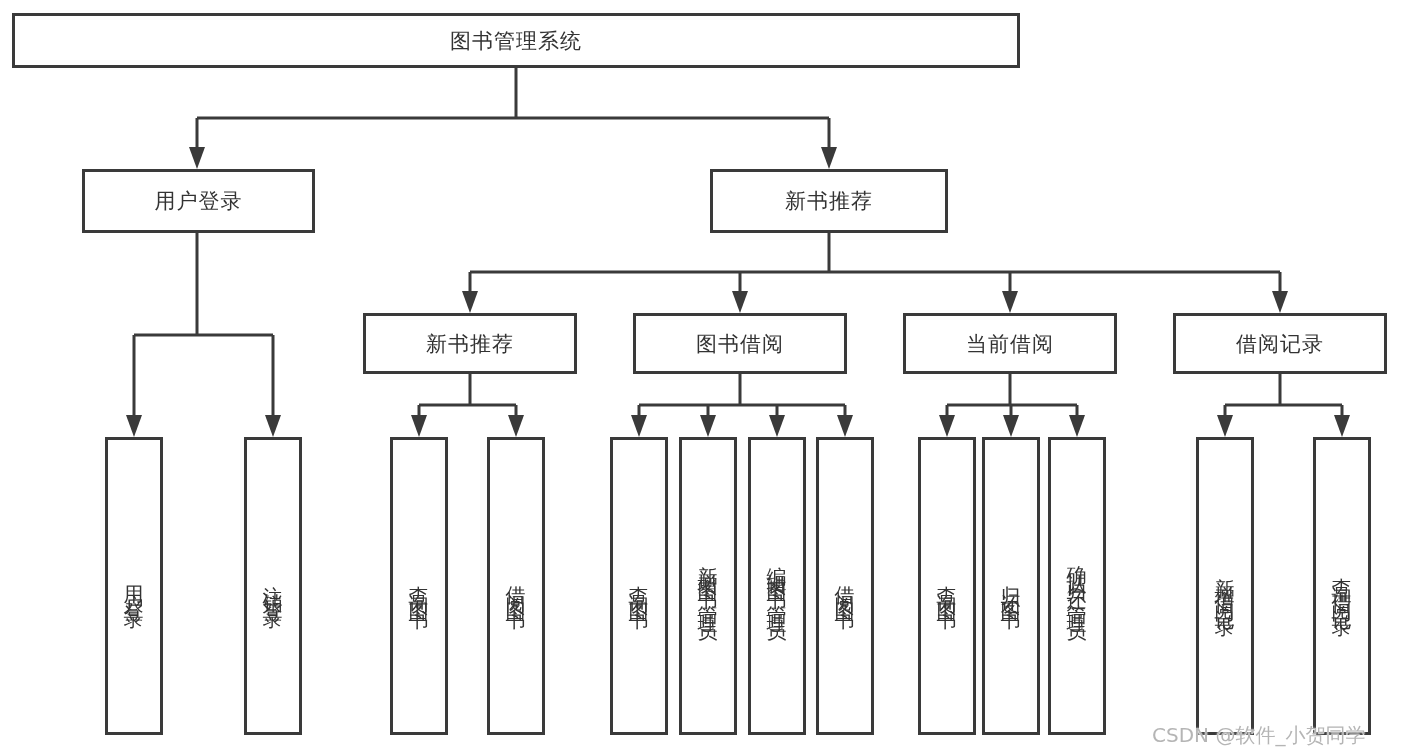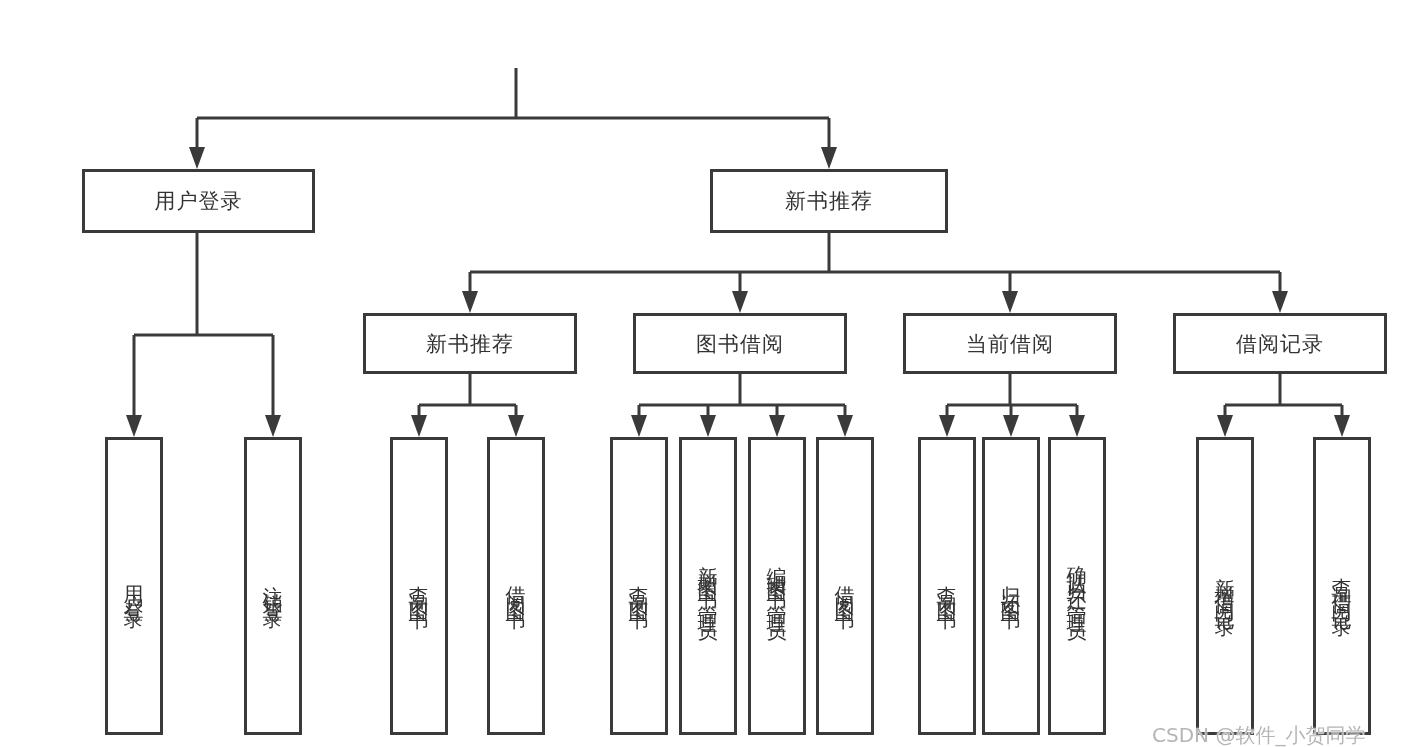--- a/index.html
+++ b/index.html
@@ -107,20 +107,23 @@
       <polygon points="769,415 785,415 777,437"></polygon>
       <polygon points="837,415 853,415 845,437"></polygon>
       <polygon points="939,415 955,415 947,437"></polygon>
       <polygon points="1003,415 1019,415 1011,437"></polygon>
       <polygon points="1069,415 1085,415 1077,437"></polygon>
       <polygon points="1217,415 1233,415 1225,437"></polygon>
       <polygon points="1334,415 1350,415 1342,437"></polygon>
     </g>
   </svg>
 
+  <div class="node h-node" style="left:12px; top:13px; width:1008px; height:55px;">
+    <span>图书管理系统</span>
+  </div>
 
   <div class="node h-node" style="left:82px; top:169px; width:233px; height:64px;">
     <span>用户登录</span>
   </div>
   <div class="node h-node" style="left:710px; top:169px; width:238px; height:64px;">
     <span>新书推荐</span>
   </div>
 
   <div class="node h-node" style="left:363px; top:313px; width:214px; height:61px;">
     <span>新书推荐</span>

